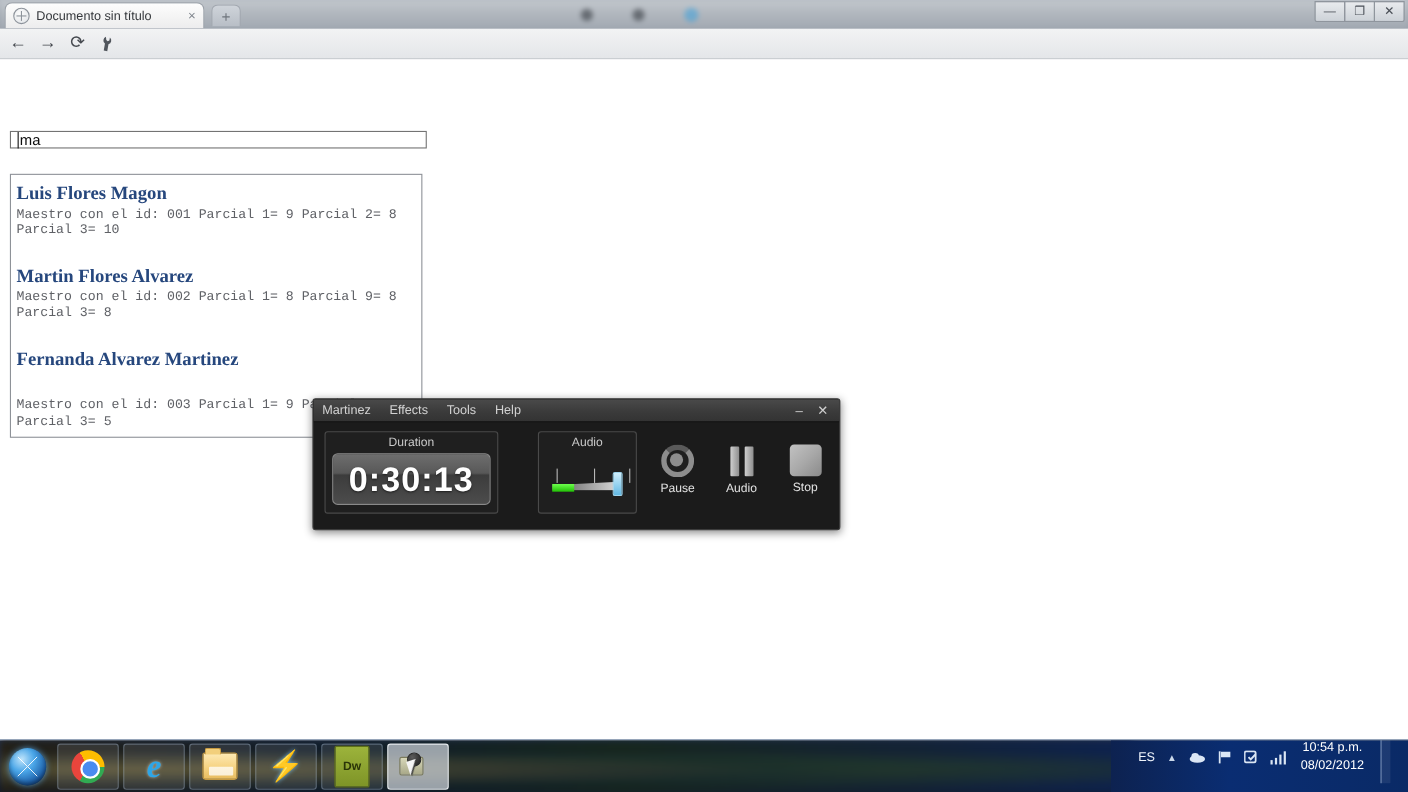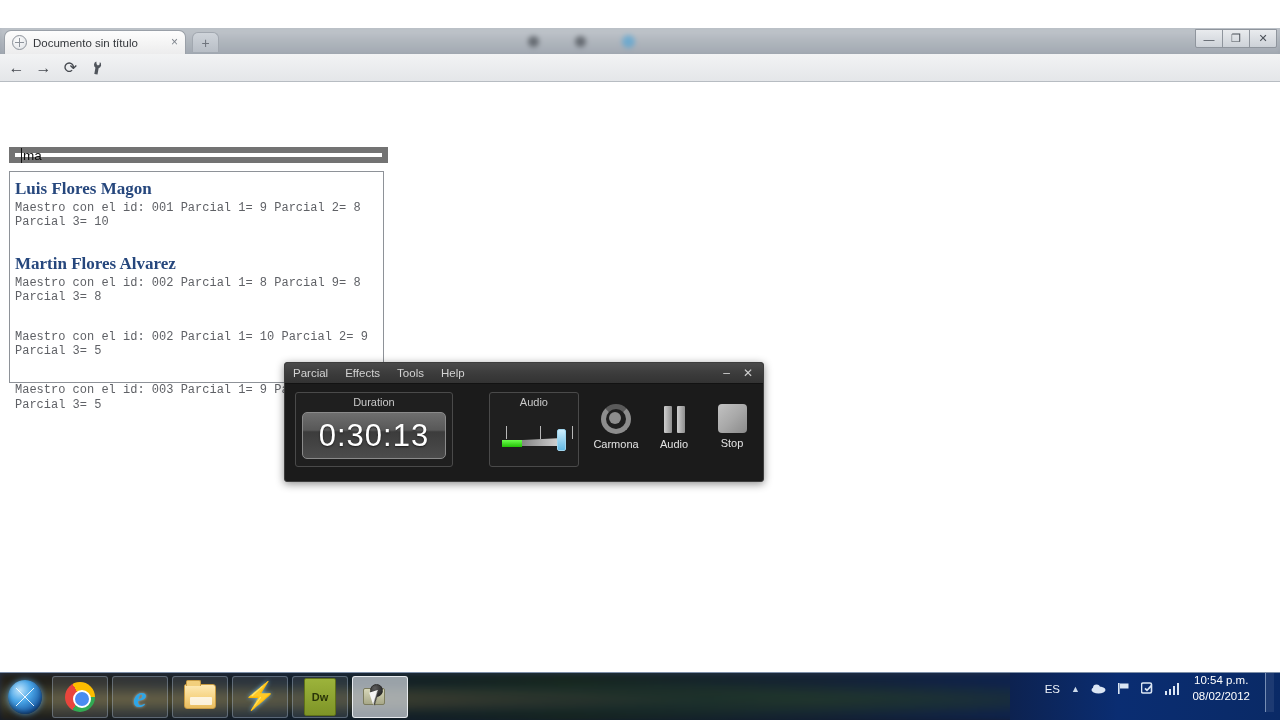--- a/index.html
+++ b/index.html
@@ -9,21 +9,20 @@
     overflow: hidden;
     font-family: "Liberation Sans", sans-serif;
   }
   body { background: #ffffff; position: relative; }
 
   
   #chrome-window {
     position: absolute; left: 0; top: 0;
     width: 1280px; height: 672px;
     background: #ffffff;
-    margin-top: 28px;
   }
 
   
   .tabstrip {
     position: relative;
     height: 26px;
     background: linear-gradient(to bottom, #b6bcc4 0%, #a6adb6 45%, #9aa2ac 100%);
     overflow: hidden;
   }
   .blurred-bg {
@@ -167,36 +166,36 @@
     font-size: 14px; color: #50555c;
     transform: rotate(-35deg);
   }
 
   
   .page { position: relative; background: #fff; height: 616px; }
 
   .search-input-box {
     position: absolute; left: 9px; top: 65px;
     width: 379px; height: 16px;
-    border: 6px solid #737373;
+    border: 1px solid #737373;
     background: #ffffff;
     display: flex; align-items: center;
     padding-left: 6px;
     font-size: 13.5px;
     color: #0d0d0d;
     font-family: "Liberation Sans", sans-serif;
   }
   .caret {
     display: inline-block; width: 1px; height: 15px;
     background: #111; margin-right: 1px;
   }
 
   .results-box {
-    position: absolute; left: 9px; top: 89px;
-    width: 375px; height: 212px;
+    position: absolute; left: 9px; top: 104px;
+    width: 375px; height: 240px;
     border: 1px solid #8e9298;
     background: #ffffff;
     padding: 7px 0 0 5px;
   }
   .result-item { margin-bottom: 25px; }
   .result-item:last-child { margin-bottom: 0; }
   .result-name {
     font-family: "Liberation Serif", serif;
     font-size: 17px;
     font-weight: bold;
@@ -258,20 +257,21 @@
   .duration-display {
     height: 47px;
     border-radius: 5px;
     background: linear-gradient(to bottom, #6e6e6e 0%, #585858 38%, #3c3c3c 42%, #4c4c4c 100%);
     border: 1px solid #8a8a8a;
     display: flex; align-items: center; justify-content: center;
     font-size: 31px; color: #ffffff;
     letter-spacing: 1px;
     font-family: "Liberation Sans", sans-serif;
     text-shadow: 0 1px 2px rgba(0,0,0,.6);
+    font-weight: bold;
   }
   .audio-panel { width: 104px; margin-left: 28px; }
   .audio-meter {
     height: 47px;
     display: flex; align-items: center;
     position: relative;
     padding: 0 4px;
   }
   .meter-track {
     position: absolute; left: 6px; right: 10px; top: 26px;
@@ -457,21 +457,21 @@
     border-bottom: 13px solid transparent;
     transform: rotate(-18deg);
     filter: drop-shadow(1px 1px 0 #333);
   }
 
   
   .tray {
     position: absolute; right: 0; top: 0; z-index: 3;
     height: 32px;
     display: flex; align-items: center;
-    padding-right: 6px;
+    padding-right: 16px;
     gap: 11px;
   }
   .tray-lang { font-size: 11.5px; color: #eef3fa; }
   .tray-ic { color: #dbe6f4; font-size: 12px; line-height: 1; }
   .tray-arrow { font-size: 9px; color: #cbd9ea; }
   .tray-bars { display: flex; align-items: flex-end; gap: 1.5px; height: 12px; }
   .tray-bars i { width: 2.5px; background: #dbe6f4; display: block; }
   .tray-bars i:nth-child(1) { height: 4px; }
   .tray-bars i:nth-child(2) { height: 6px; }
   .tray-bars i:nth-child(3) { height: 9px; }
@@ -551,36 +551,36 @@
         <div class="result-name">Luis Flores Magon</div>
         <div class="result-detail">Maestro con el id: 001 Parcial 1= 9 Parcial 2= 8 Parcial 3= 10</div>
       </div>
 
       <div class="result-item">
         <div class="result-name">Martin Flores Alvarez</div>
         <div class="result-detail">Maestro con el id: 002 Parcial 1= 8 Parcial 9= 8 Parcial 3= 8</div>
       </div>
 
       <div class="result-item">
-        <div class="result-detail">Maestro con el id: 002 Parcial 1= 10 Parcial 2= 9 Parcial 3= 5</div>
+        <div class="result-name">Fernanda Alvarez Martinez</div>
       </div>
 
       <div class="result-item">
         <div class="result-detail">Maestro con el id: 003 Parcial 1= 9 Parcial 2= 6 Parcial 3= 5</div>
       </div>
 
     </div>
   </div>
 </div>
 
 <div id="recorder">
 
   <div class="rec-titlebar">
     <div class="rec-menu">
-      <span>Parcial</span>
+      <span>Martinez</span>
       <span>Effects</span>
       <span>Tools</span>
       <span>Help</span>
     </div>
     <div class="rec-winbtns">
       <span>–</span>
       <span>✕</span>
     </div>
   </div>
 
@@ -600,21 +600,21 @@
         <span class="meter-track"></span>
         <span class="meter-fill"></span>
         <span class="meter-handle"></span>
       </div>
     </div>
 
     <div class="controls">
 
       <div class="ctrl">
         <span class="icon-delete"></span>
-        <span class="ctrl-label">Carmona</span>
+        <span class="ctrl-label">Pause</span>
       </div>
 
       <div class="ctrl">
         <span class="icon-pause">
             <span></span>
             <span></span>
           </span>
         <span class="ctrl-label">Audio</span>
       </div>
 

